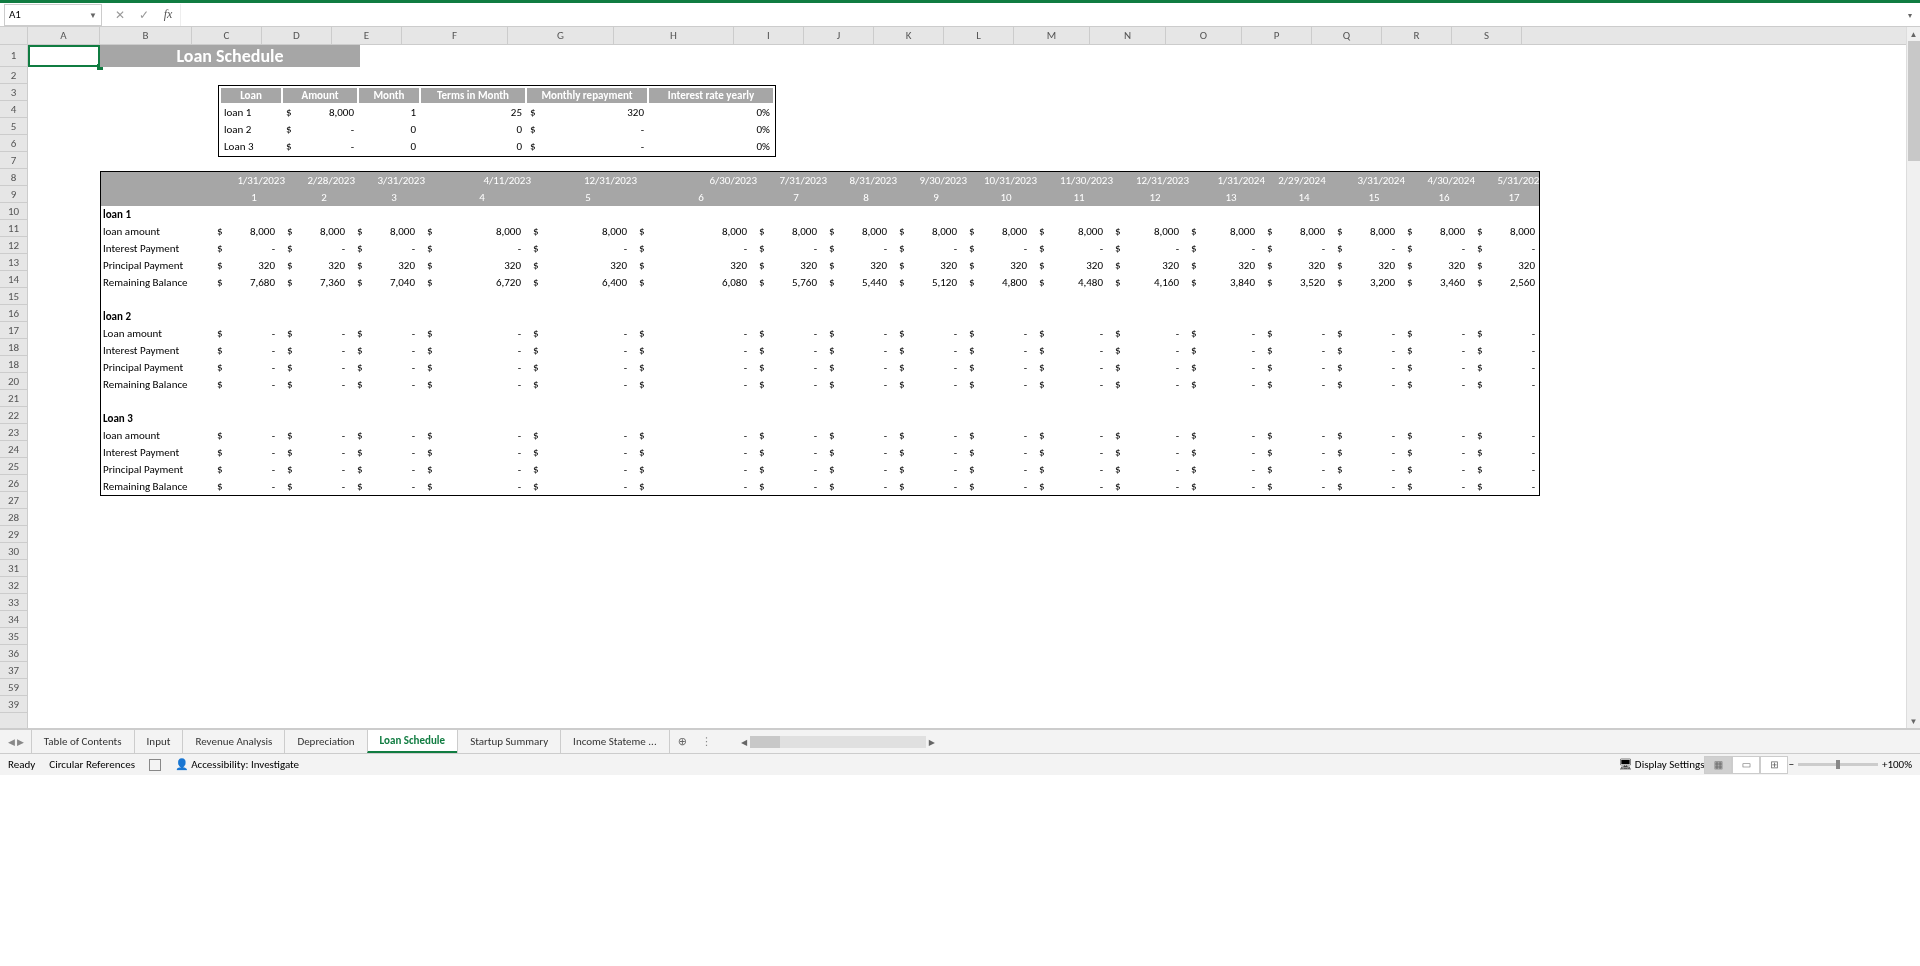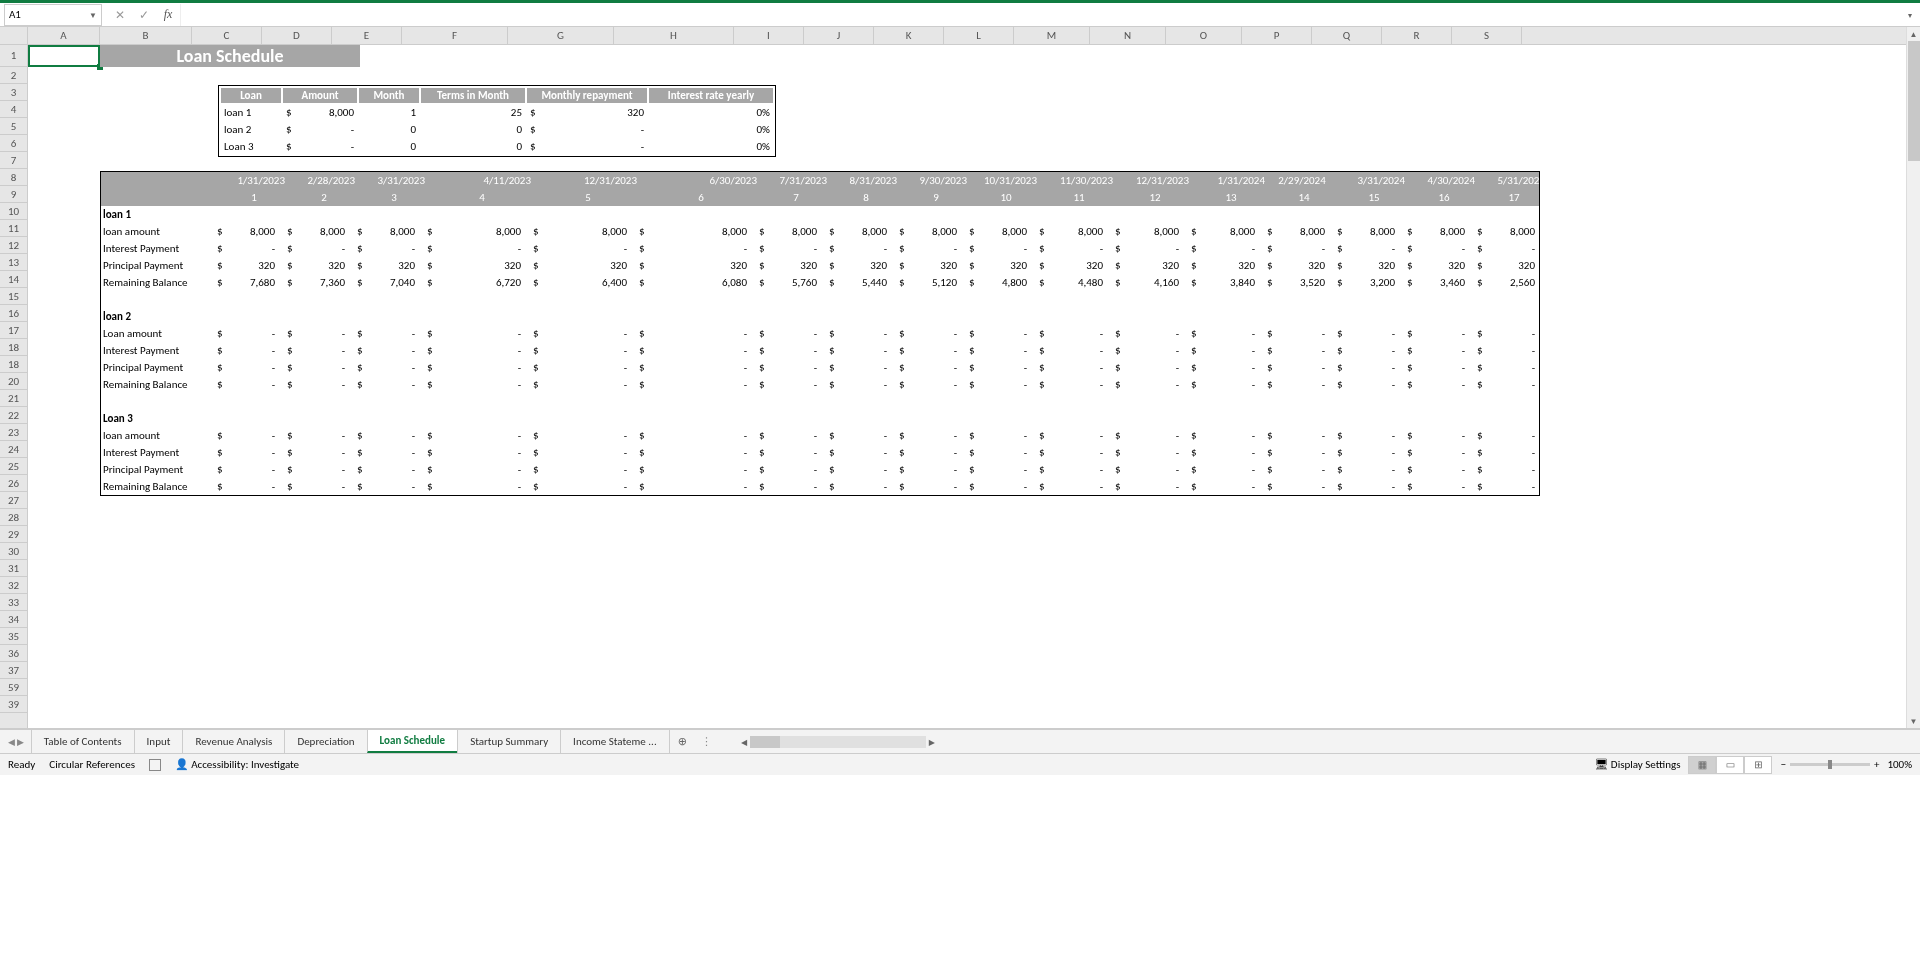--- a/index.html
+++ b/index.html
@@ -62,21 +62,21 @@
 .tab.active { background: #fff; color: #107c41; font-weight: bold; border-bottom: 2px solid #107c41; }
 .tab-add { padding: 0 8px; color: #666; }
 .hscroll-track { flex: 0 0 200px; margin-left: 20px; display: flex; align-items: center; }
 .hscroll-track .harrow { font-size: 8px; color: #666; padding: 0 3px; }
 .hscroll-track .htrack { flex: 1; height: 12px; background: #e0e0e0; position: relative; }
 .hscroll-track .hthumb { position: absolute; left: 0; width: 30px; height: 12px; background: #c8c8c8; }
 
 
 .status-bar { height: 22px; background: #f3f3f3; display: flex; align-items: center; font-size: 11px; border-top: 1px solid #ccc; padding: 0 8px; }
 .status-bar .sleft { display: flex; gap: 14px; align-items: center; }
-.status-bar .sright { margin-left: auto; display: flex; align-items: center; gap: 8px; }
+.status-bar .sright { margin-left: auto; display: flex; align-items: center; }
 .view-btns { display: flex; }
 .view-btn { width: 28px; height: 18px; border: 1px solid #ccc; display: flex; justify-content: center; align-items: center; font-size: 10px; color: #666; background: #fff; }
 .view-btn.active { background: #d0d0d0; }
 .zoom-slider { display: flex; align-items: center; gap: 4px; }
 .zoom-slider .track { width: 80px; height: 3px; background: #ccc; position: relative; }
 .zoom-slider .knob { position: absolute; left: 38px; top: -3px; width: 4px; height: 9px; background: #888; }
 .acc-icon { display: inline-block; }
 </style>
 </head>
 <body>

